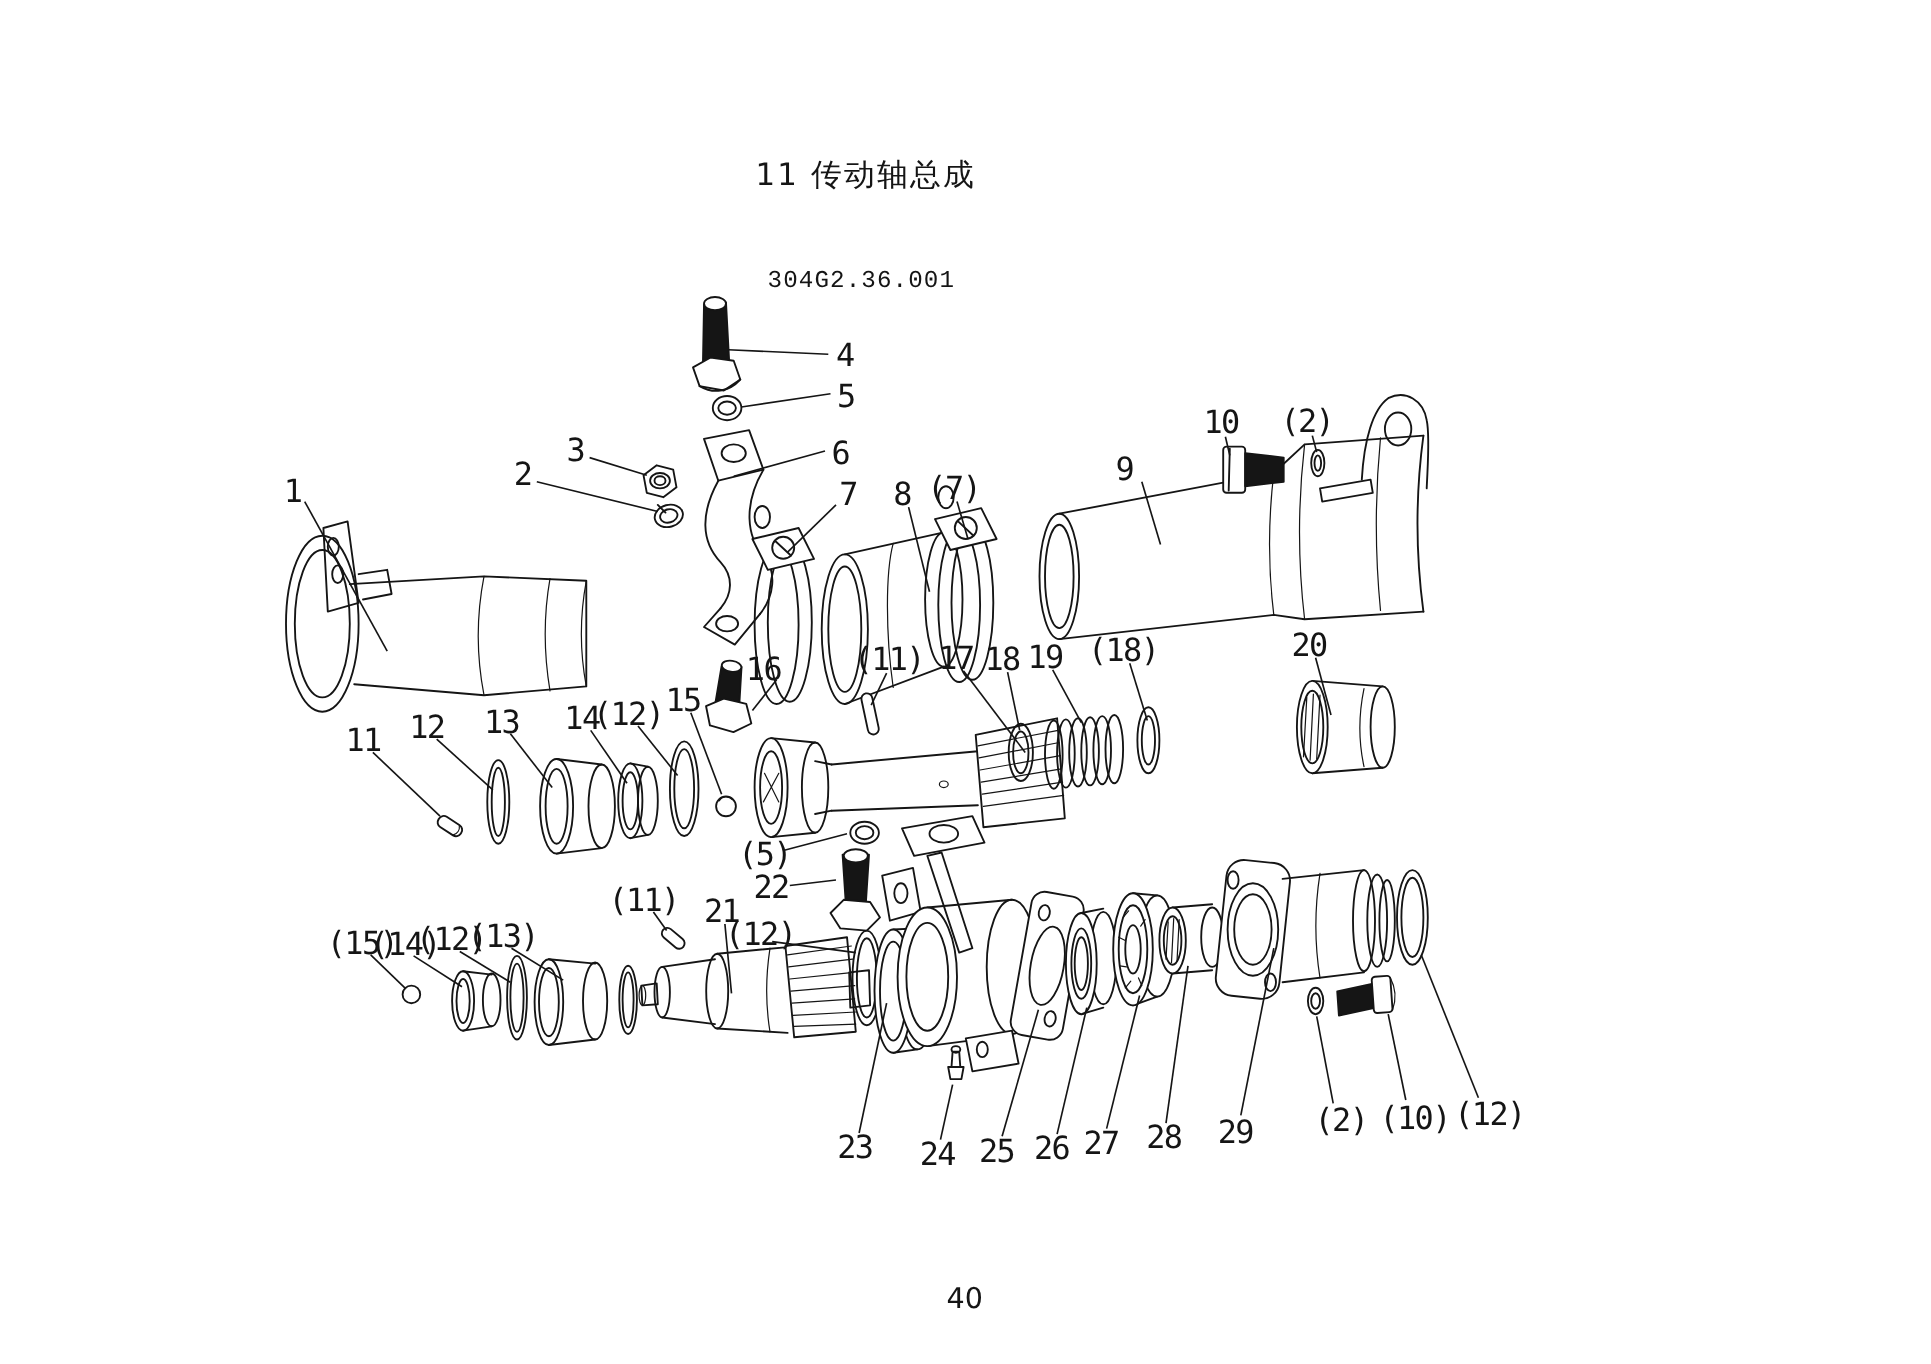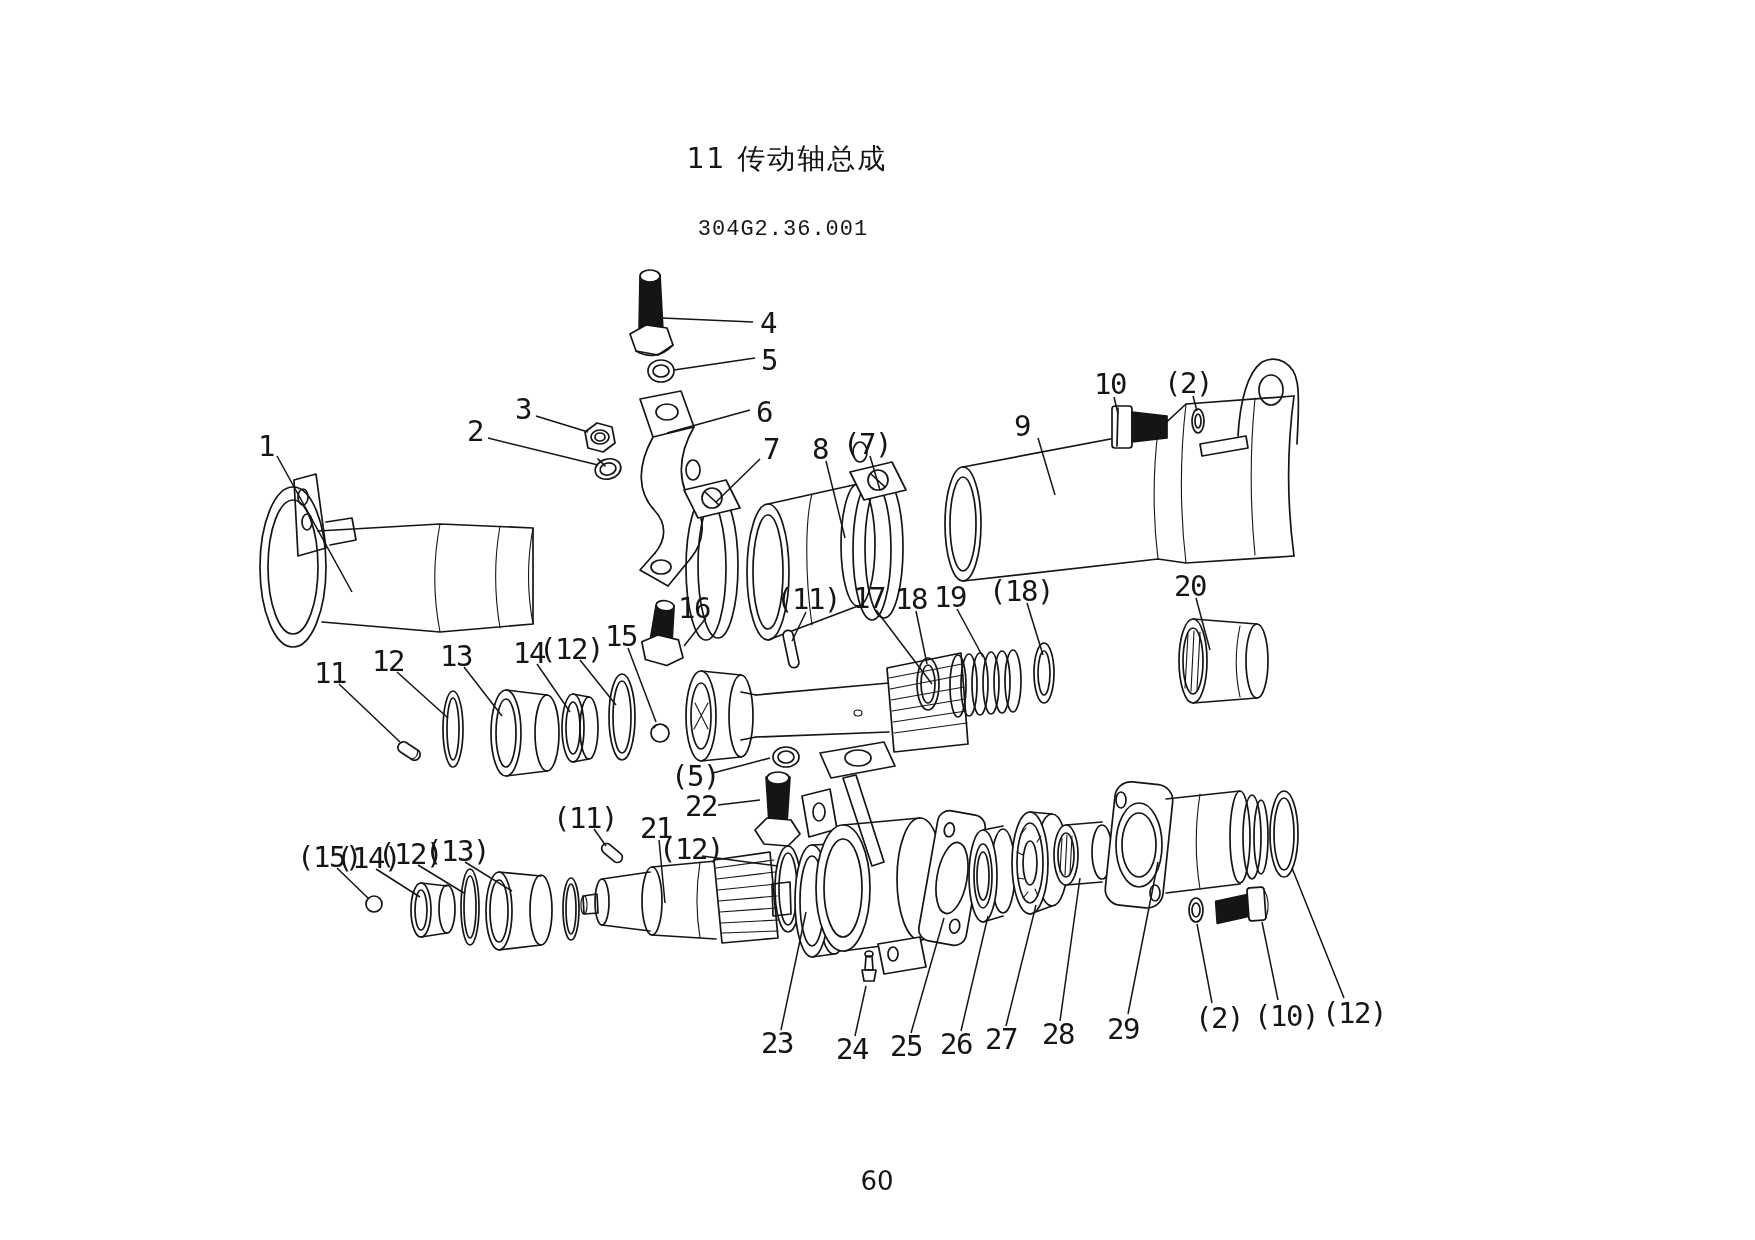--- a/index.html
+++ b/index.html
@@ -19,22 +19,22 @@
   .leader{stroke:#151515;stroke-width:1.5;fill:none;}
   .callout{font-family:"DejaVu Sans Mono",monospace;font-size:29px;letter-spacing:-1.5px;
            fill:#151515;text-anchor:middle;dominant-baseline:central;}
 </style>
 </head>
 <body>
 
 <div class="page">
 
   <div class="abs title-cn" style="left:787px;top:140px;">11 传动轴总成</div>
-  <div class="abs title-num" style="left:783px;top:217px;">304G2.36.001</div>
-  <div class="abs page-num" style="left:877px;top:1166px;">60</div>
+  <div class="abs title-num" style="left:783px;top:243px;">304G2.36.001</div>
+  <div class="abs page-num" style="left:877px;top:1166px;">40</div>
 
   <svg class="art" width="1755" height="1240" viewBox="0 0 1755 1240">
 
     <g id="drawing">
 
       <g>
         <path d="M294,480 L316,474 L326,548 L298,556 Z"></path>
         <ellipse cx="303" cy="497" rx="5" ry="8"></ellipse>
         <ellipse cx="307" cy="522" rx="5" ry="8"></ellipse>
         <path d="M326,522 L352,518 L356,540 L330,545"></path>

